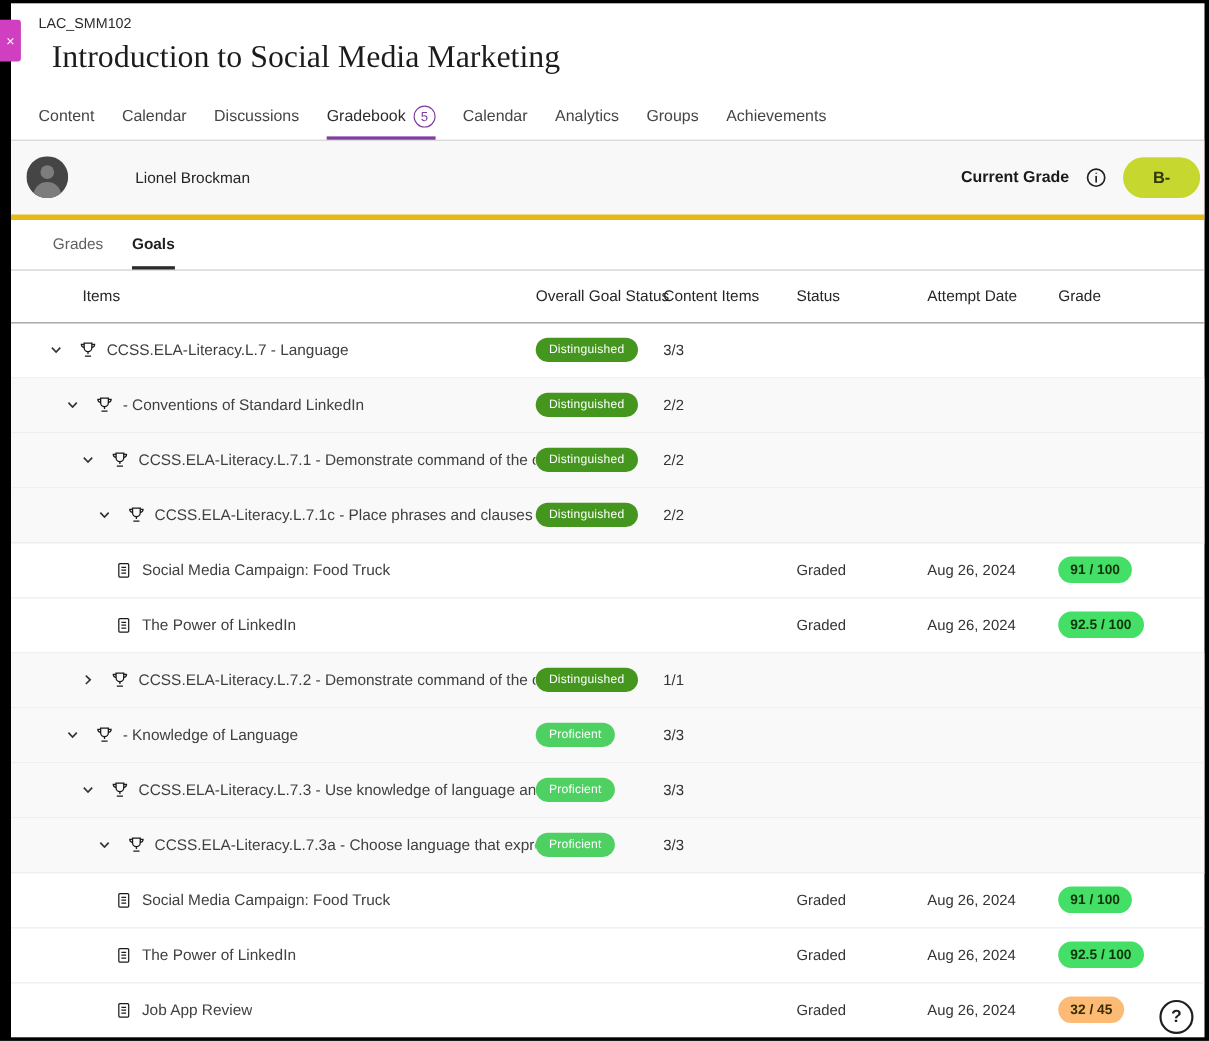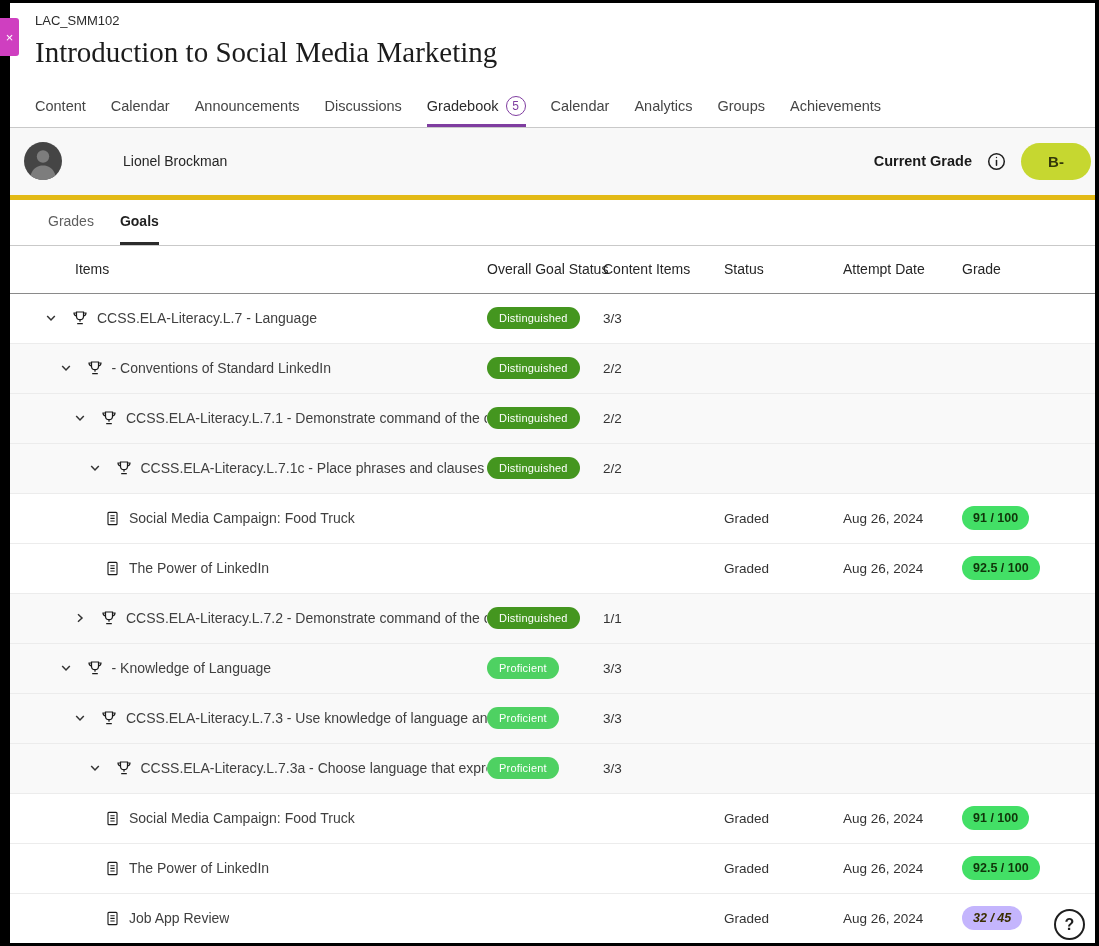--- a/index.html
+++ b/index.html
@@ -6,21 +6,21 @@
   .screen{position:relative;width:1099px;height:946px;background:#000;overflow:hidden;
           font-family:"Liberation Sans","DejaVu Sans",sans-serif;}
   .page{position:absolute;top:3px;left:10px;right:4px;bottom:3px;background:#fff;overflow:hidden;}
 
   .pink-tab{position:absolute;left:0;top:18px;width:19px;height:38px;background:var(--tab_pink,#cf3fc0);
             color:#fff;display:flex;align-items:center;justify-content:center;font-size:13px;
             border-radius:0 3px 3px 0;z-index:6;cursor:pointer;}
 
   .course-header{padding:10px 0 0 25px;}
   .course-id{font-size:13px;color:#2b2b2b;}
-  .course-title{margin:7px 0 0;font-family:"Liberation Serif","DejaVu Serif",serif;
+  .course-title{margin:7px 12px 0;font-family:"Liberation Serif","DejaVu Serif",serif;
                 font-size:29px;font-weight:500;color:#1c1c1c;line-height:1.2;}
 
   .nav{display:flex;gap:25px;align-items:stretch;padding-left:25px;margin-top:17px;
        border-bottom:1px solid #c9c9c9;height:40px;}
   .nav-tab{display:flex;align-items:center;gap:7px;font-size:14.5px;color:#454545;
            border-bottom:3px solid transparent;padding-top:2px;cursor:pointer;white-space:nowrap;}
   .nav-tab.active{border-bottom-color:var(--accent_purple,#7f3da0);color:#2b2b2b;}
   .nav-badge{width:20px;height:20px;border-radius:50%;border:1px solid var(--accent_purple,#7f3da0);
              color:var(--accent_purple,#7f3da0);font-size:12px;display:inline-flex;
              align-items:center;justify-content:center;box-sizing:border-box;}
@@ -81,23 +81,20 @@
       <div class="course-id">LAC_SMM102</div>
       <h1 class="course-title">Introduction to Social Media Marketing</h1>
     </div>
 
     <nav class="nav">
         <div class="nav-tab">
           <span>Content</span>
         </div>
         <div class="nav-tab">
           <span>Calendar</span>
-        </div>
-        <div class="nav-tab">
-          <span>Announcements</span>
         </div>
         <div class="nav-tab">
           <span>Discussions</span>
         </div>
         <div class="nav-tab active">
           <span>Gradebook</span>
           <span class="nav-badge">5</span>
         </div>
         <div class="nav-tab">
           <span>Calendar</span>
@@ -403,21 +400,21 @@
                 <rect x="3.2" y="1.5" width="9.6" height="13" rx="1"></rect>
                 <path d="M5.7 5h4.6M5.7 7.8h4.6M5.7 10.6h4.6"></path>
               </svg>
             </span>
             <span class="row-label">Job App Review</span>
           </div>
           <div class="cell"></div>
           <div class="cell plain"></div>
           <div class="cell plain"><span>Graded</span></div>
           <div class="cell plain"><span>Aug 26, 2024</span></div>
-          <div class="cell"><span class="grade-pill-sm" style="background: #c4b5fd; color: rgb(58, 45, 0); font-style: italic;">32 / 45</span></div>
+          <div class="cell"><span class="grade-pill-sm" style="background: #fdba74; color: rgb(58, 45, 0);">32 / 45</span></div>
         </div>
       </div>
 
   </div>
 
   <div class="help">
     <span>?</span>
   </div>
 
 </div>

